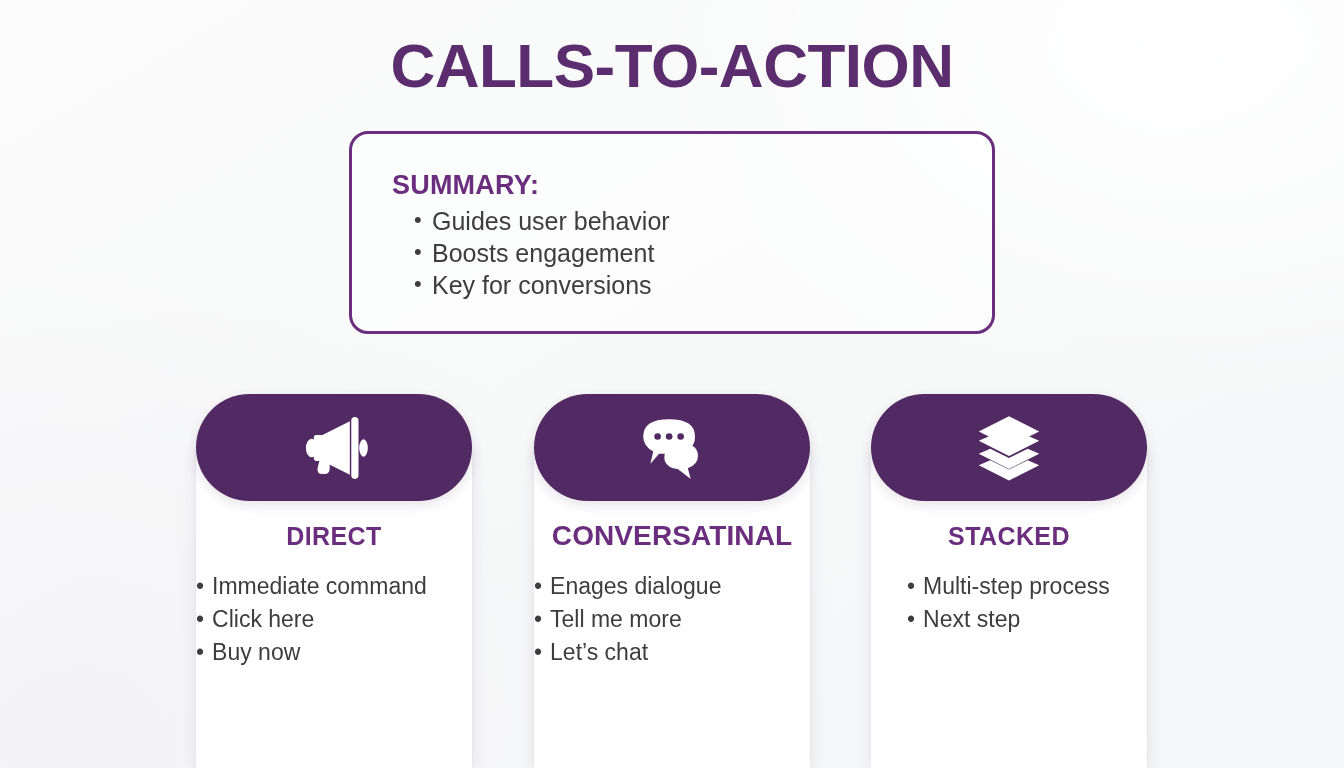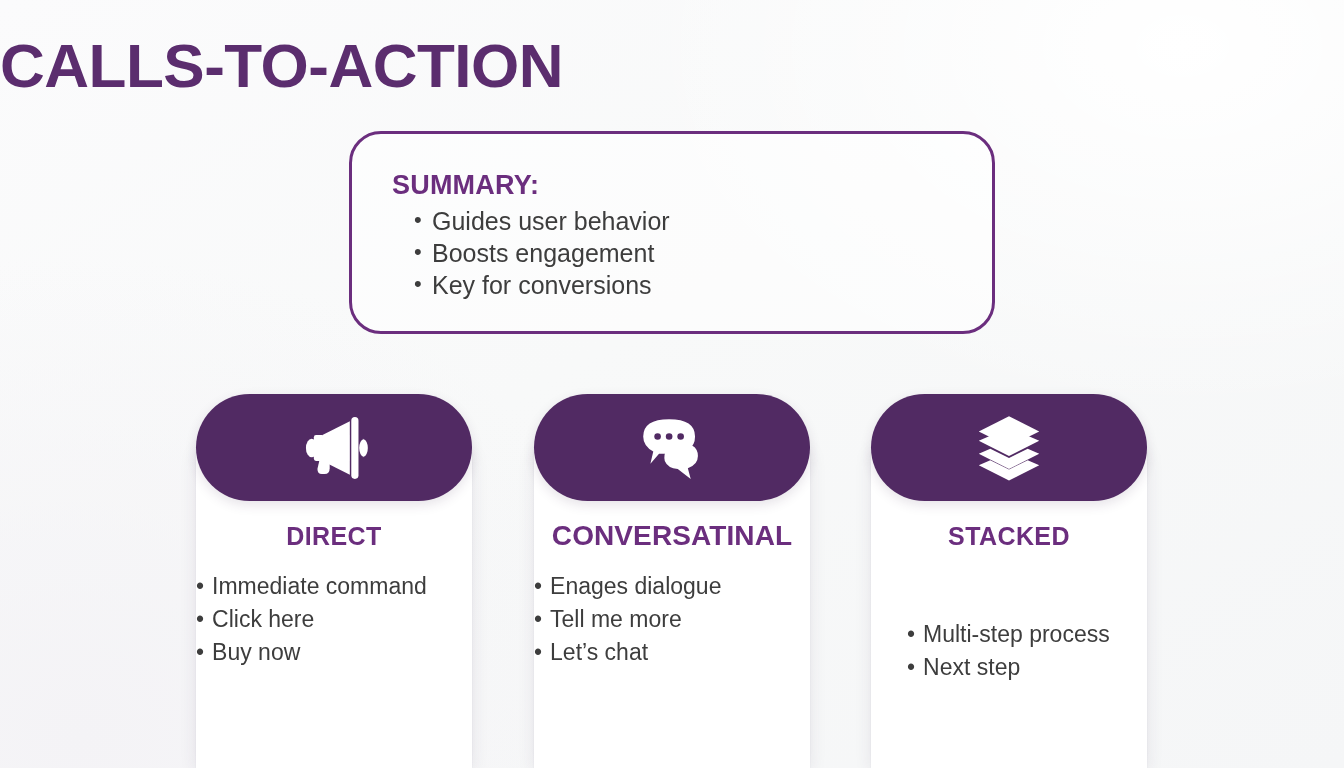--- a/index.html
+++ b/index.html
@@ -27,38 +27,38 @@
       linear-gradient(150deg, #fbfbfc 0%, #f8f9f9 45%, #f5f6f7 100%);
     overflow: hidden;
   }
 
   
   .page-title {
     position: absolute;
     top: 28px;
     left: 0;
     width: 1344px;
-    text-align: left;
+    text-align: center;
     font-size: 62px;
     line-height: 76px;
     font-weight: 700;
     letter-spacing: -0.5px;
     color: #5b2d6e;
     font-family: "Liberation Sans", sans-serif;
   }
 
   
   .summary-box {
     position: absolute;
     left: 349px;
     top: 131px;
     width: 646px;
     height: 203px;
     border: 3px solid #6b2e7e;
-    border-radius: 32px;
+    border-radius: 19px;
     background: rgba(255,255,255,0.55);
   }
 
   .summary-inner {
     position: absolute;
     left: 40px;
     top: 34px;
     right: 24px;
   }
 
@@ -187,21 +187,20 @@
     left: 0;
     width: 276px;
     text-align: left;
   }
 
   
   .card-list.leftaligned {
     left: 36px;
     width: 240px;
     text-align: left;
-    margin-top: 48px;
   }
 </style>
 </head>
 <body>
 
 <div id="stage">
 
   <div class="page-title">CALLS-TO-ACTION</div>
 
   <div class="summary-box">

